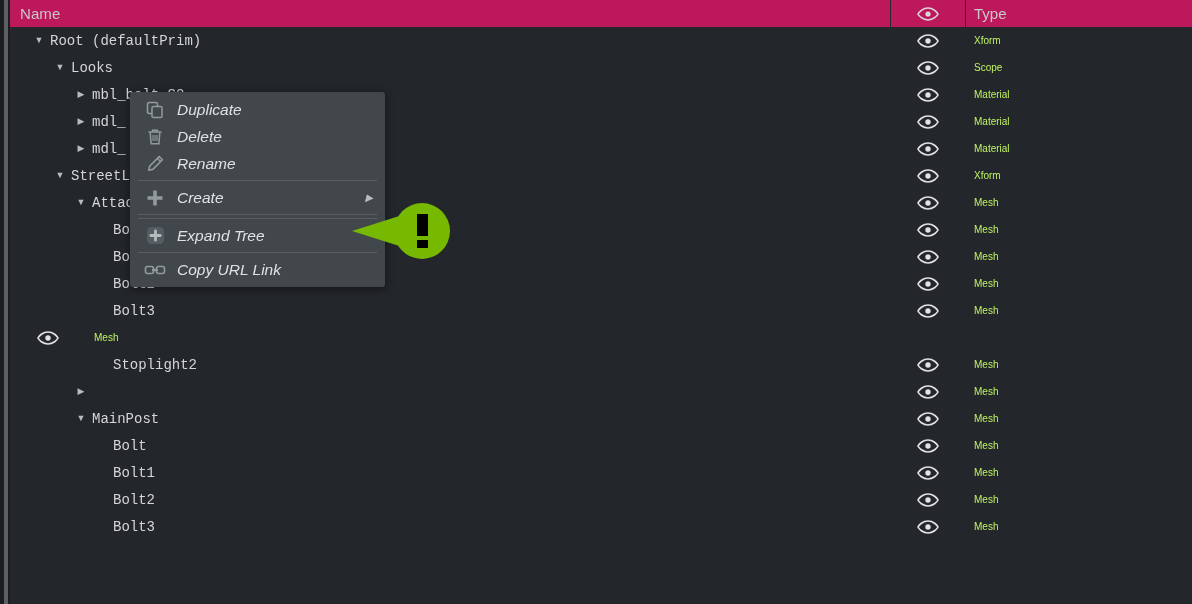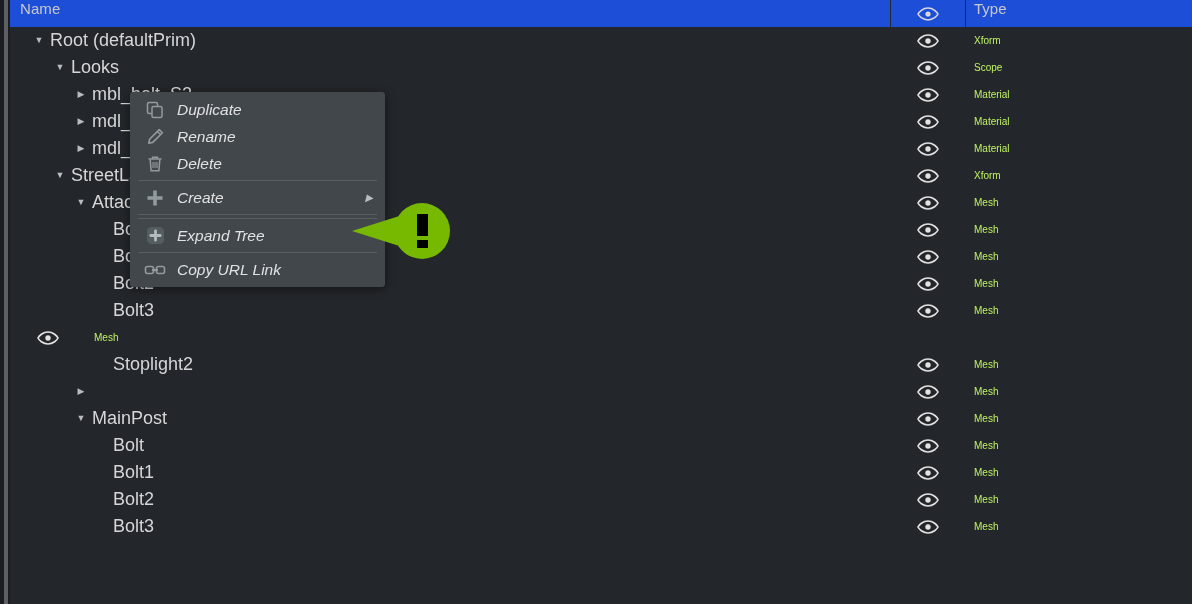--- a/index.html
+++ b/index.html
@@ -44,23 +44,23 @@
     left: 10px; top: 0;
     width: 1182px; height: 604px;
     background: #23262a;
   }
 
   
   .header {
     position: absolute;
     left: 0; top: 0;
     width: 1182px; height: 27px;
-    background: #1d4ed8;
-    display: flex;
-    align-items: flex-start;
+    background: #be185d;
+    display: flex;
+    align-items: center;
   }
   .header .h-name {
     width: 880px;
     padding-left: 10px;
     box-sizing: border-box;
     font-size: 15px;
     color: #c9c9c9;
     letter-spacing: .1px;
   }
   .header .h-eye {
@@ -107,24 +107,25 @@
     min-width: 18px;
     height: 27px;
     display: flex;
     align-items: center;
     justify-content: center;
     color: #b9bcbf;
     font-size: 9px;
     line-height: 1;
   }
   .row .label {
-    font-size: 18px;
+    font-size: 14px;
     color: #d4d6d8;
     padding-left: 2px;
     white-space: nowrap;
+    font-family: Liberation Mono, monospace;
   }
   .row .eye-cell {
     width: 76px;
     height: 27px;
     display: flex;
     align-items: center;
     justify-content: center;
   }
   .row .type-cell {
     flex: 1;
@@ -514,36 +515,36 @@
           <svg width="20" height="20" viewBox="0 0 20 20">
             <rect x="2.5" y="2.5" width="10" height="11" rx="1.5" fill="none" stroke="#aab2b5" stroke-width="1.5"></rect>
             <rect x="7" y="6.5" width="10" height="11" rx="1.5" fill="#42474c" stroke="#aab2b5" stroke-width="1.5"></rect>
           </svg>
         </span>
         <span class="ctx-label">Duplicate</span>
       </div>
       <div class="ctx-item">
         <span class="ctx-icon">
           <svg width="20" height="20" viewBox="0 0 20 20">
-            <path d="M14.2 2.6l3.2 3.2-9.6 9.6-4 .8.8-4z" fill="none" stroke="#aab2b5" stroke-width="1.6" stroke-linejoin="round"></path>
-            <path d="M12.4 4.4l3.2 3.2" stroke="#aab2b5" stroke-width="1.4"></path>
-          </svg>
-        </span>
-        <span class="ctx-label">Rename</span>
-      </div>
-      <div class="ctx-item">
-        <span class="ctx-icon">
-          <svg width="20" height="20" viewBox="0 0 20 20">
             <path d="M3.5 5h13" stroke="#aab2b5" stroke-width="1.5"></path>
             <path d="M7.5 5V3.2h5V5" fill="none" stroke="#aab2b5" stroke-width="1.4"></path>
             <path d="M5.2 5.6l.9 11.2h7.8l.9-11.2" fill="none" stroke="#aab2b5" stroke-width="1.5"></path>
             <path d="M8 8v6M10 8v6M12 8v6" stroke="#aab2b5" stroke-width="1.1"></path>
           </svg>
         </span>
         <span class="ctx-label">Delete</span>
+      </div>
+      <div class="ctx-item">
+        <span class="ctx-icon">
+          <svg width="20" height="20" viewBox="0 0 20 20">
+            <path d="M14.2 2.6l3.2 3.2-9.6 9.6-4 .8.8-4z" fill="none" stroke="#aab2b5" stroke-width="1.6" stroke-linejoin="round"></path>
+            <path d="M12.4 4.4l3.2 3.2" stroke="#aab2b5" stroke-width="1.4"></path>
+          </svg>
+        </span>
+        <span class="ctx-label">Rename</span>
       </div>
       <div class="ctx-sep"></div>
       <div class="ctx-item">
         <span class="ctx-icon">
           <svg width="22" height="22" viewBox="0 0 22 22">
             <path d="M11 3.5v15M3.5 11h15" stroke="#aab2b5" stroke-width="3.6" stroke-linecap="butt"></path>
           </svg>
         </span>
         <span class="ctx-label">Create</span>
         <span class="ctx-sub">▶</span>

